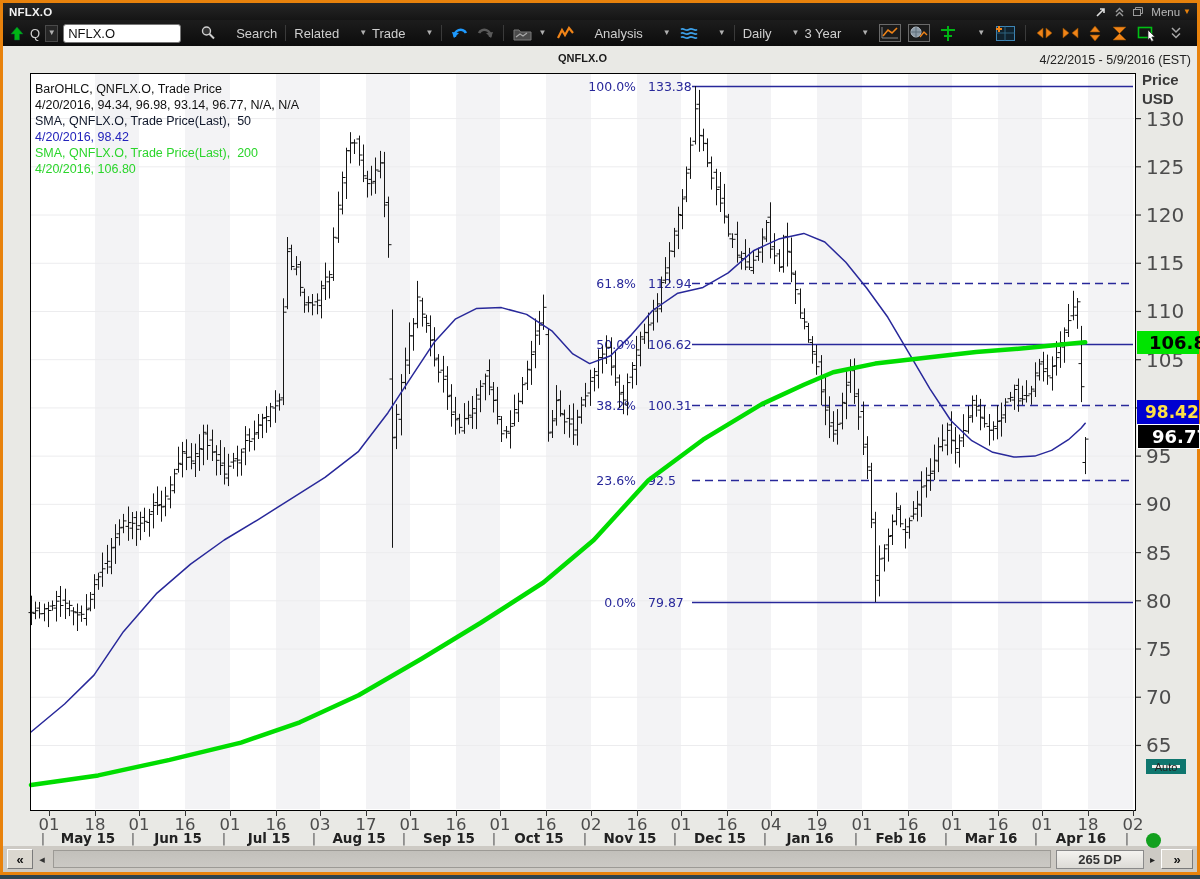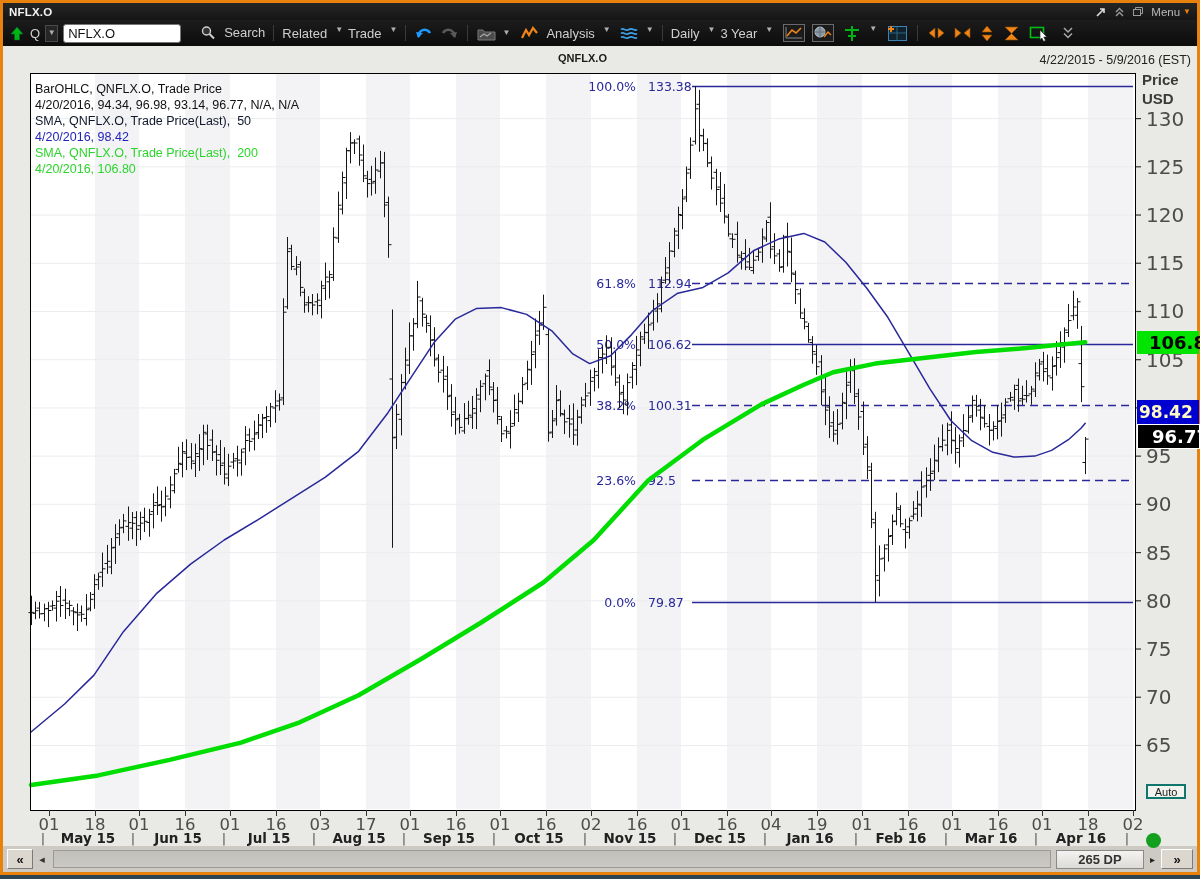--- a/index.html
+++ b/index.html
@@ -18,41 +18,41 @@
   
   .toolbar{position:absolute;left:3px;top:20px;right:3px;height:26px;
            background:linear-gradient(#1c1c1c,#0c0c0c);display:flex;align-items:center;
            padding:0 6px;gap:5px;color:#cfcfcf;font-size:13px;white-space:nowrap;}
   .toolbar .lbl{color:#cfcfcf;}
   .vsep{width:1px;height:16px;background:#3a3a3a;margin:0 3px;}
   .mini-drop{width:13px;height:17px;background:#262626;border:1px solid #4a4a4a;
              display:inline-flex;align-items:center;justify-content:center;}
   .symbol-input{width:118px;height:19px;border:1px solid #777;border-radius:3px;
                 font-family:"Liberation Sans",sans-serif;font-size:13px;padding:0 4px;color:#111;background:#fff;}
-  .tbtn{display:inline-flex;gap:8px;cursor:default;}
+  .tbtn{display:inline-flex;align-items:center;gap:20px;cursor:default;}
   .icbtn{display:inline-flex;align-items:center;justify-content:center;padding:1px;}
   
   .content{position:absolute;left:3px;top:46px;right:3px;height:800px;background:#e9e9e5;}
   .chart-title{position:absolute;left:0;top:52px;width:1165px;text-align:center;
                font-size:11px;font-weight:bold;color:#1a1a1a;z-index:3;}
   .date-range{position:absolute;top:53px;right:9px;font-size:12.5px;color:#222;z-index:3;}
   svg.plot{position:absolute;left:0;top:0;width:1200px;height:879px;z-index:2;pointer-events:none;}
   svg.plot text{font-family:"DejaVu Sans","Liberation Sans",sans-serif;}
   .legend{position:absolute;left:35px;top:81px;z-index:3;font-size:12.5px;line-height:16px;}
   .legend-line{white-space:pre;}
   .axis-title{position:absolute;left:1142px;top:70px;z-index:3;font-size:15px;font-weight:bold;
               color:#3a3a3a;line-height:19px;}
   .badge{position:absolute;left:1137px;z-index:4;font-weight:bold;
          font-family:"DejaVu Sans","Liberation Sans",sans-serif;display:flex;align-items:center;}
   .badge-green{top:331px;width:62px;height:23px;background:#00e400;color:#000;font-size:18px;padding-left:12px;}
-  .badge-blue{top:400px;width:62px;height:24px;background:#0000d0;color:#fef9c3;font-size:17px;padding-left:2px;}
+  .badge-blue{top:400px;width:62px;height:24px;background:#0000d0;color:#fde047;font-size:17px;padding-left:8px;}
   .badge-black{top:424px;width:63px;height:25px;background:#000;color:#fff;font-size:18px;
                border:1px solid #fff;padding-left:14px;}
-  .auto-btn{position:absolute;left:1146px;top:784px;width:40px;height:15px;z-index:4;
-            border:2px solid #0f766e;background:#f2f2ee;color:#222;font-size:11px;
+  .auto-btn{position:absolute;left:1146px;top:759px;width:40px;height:15px;z-index:4;
+            border:6px solid #0f766e;background:#f2f2ee;color:#222;font-size:11px;
             display:flex;align-items:center;justify-content:center;}
   .green-dot{position:absolute;left:1146px;top:833px;width:15px;height:15px;border-radius:50%;
              background:#12a01e;z-index:4;}
   
   .scroll-row{position:absolute;left:3px;top:846px;right:3px;height:26px;background:#cdcac4;
               display:flex;align-items:center;padding:0 4px;gap:3px;}
   .sc-btn{height:20px;background:#dbd7cf;border:1px solid;border-color:#fff #7a7a7a #7a7a7a #fff;
           color:#111;font-weight:bold;font-size:13px;display:flex;align-items:center;
           justify-content:center;line-height:1;}
   .sc-track{flex:1;height:18px;background:linear-gradient(#c2c0bb,#cbc9c4);border:1px solid #9c9a95;margin:0 2px;}

